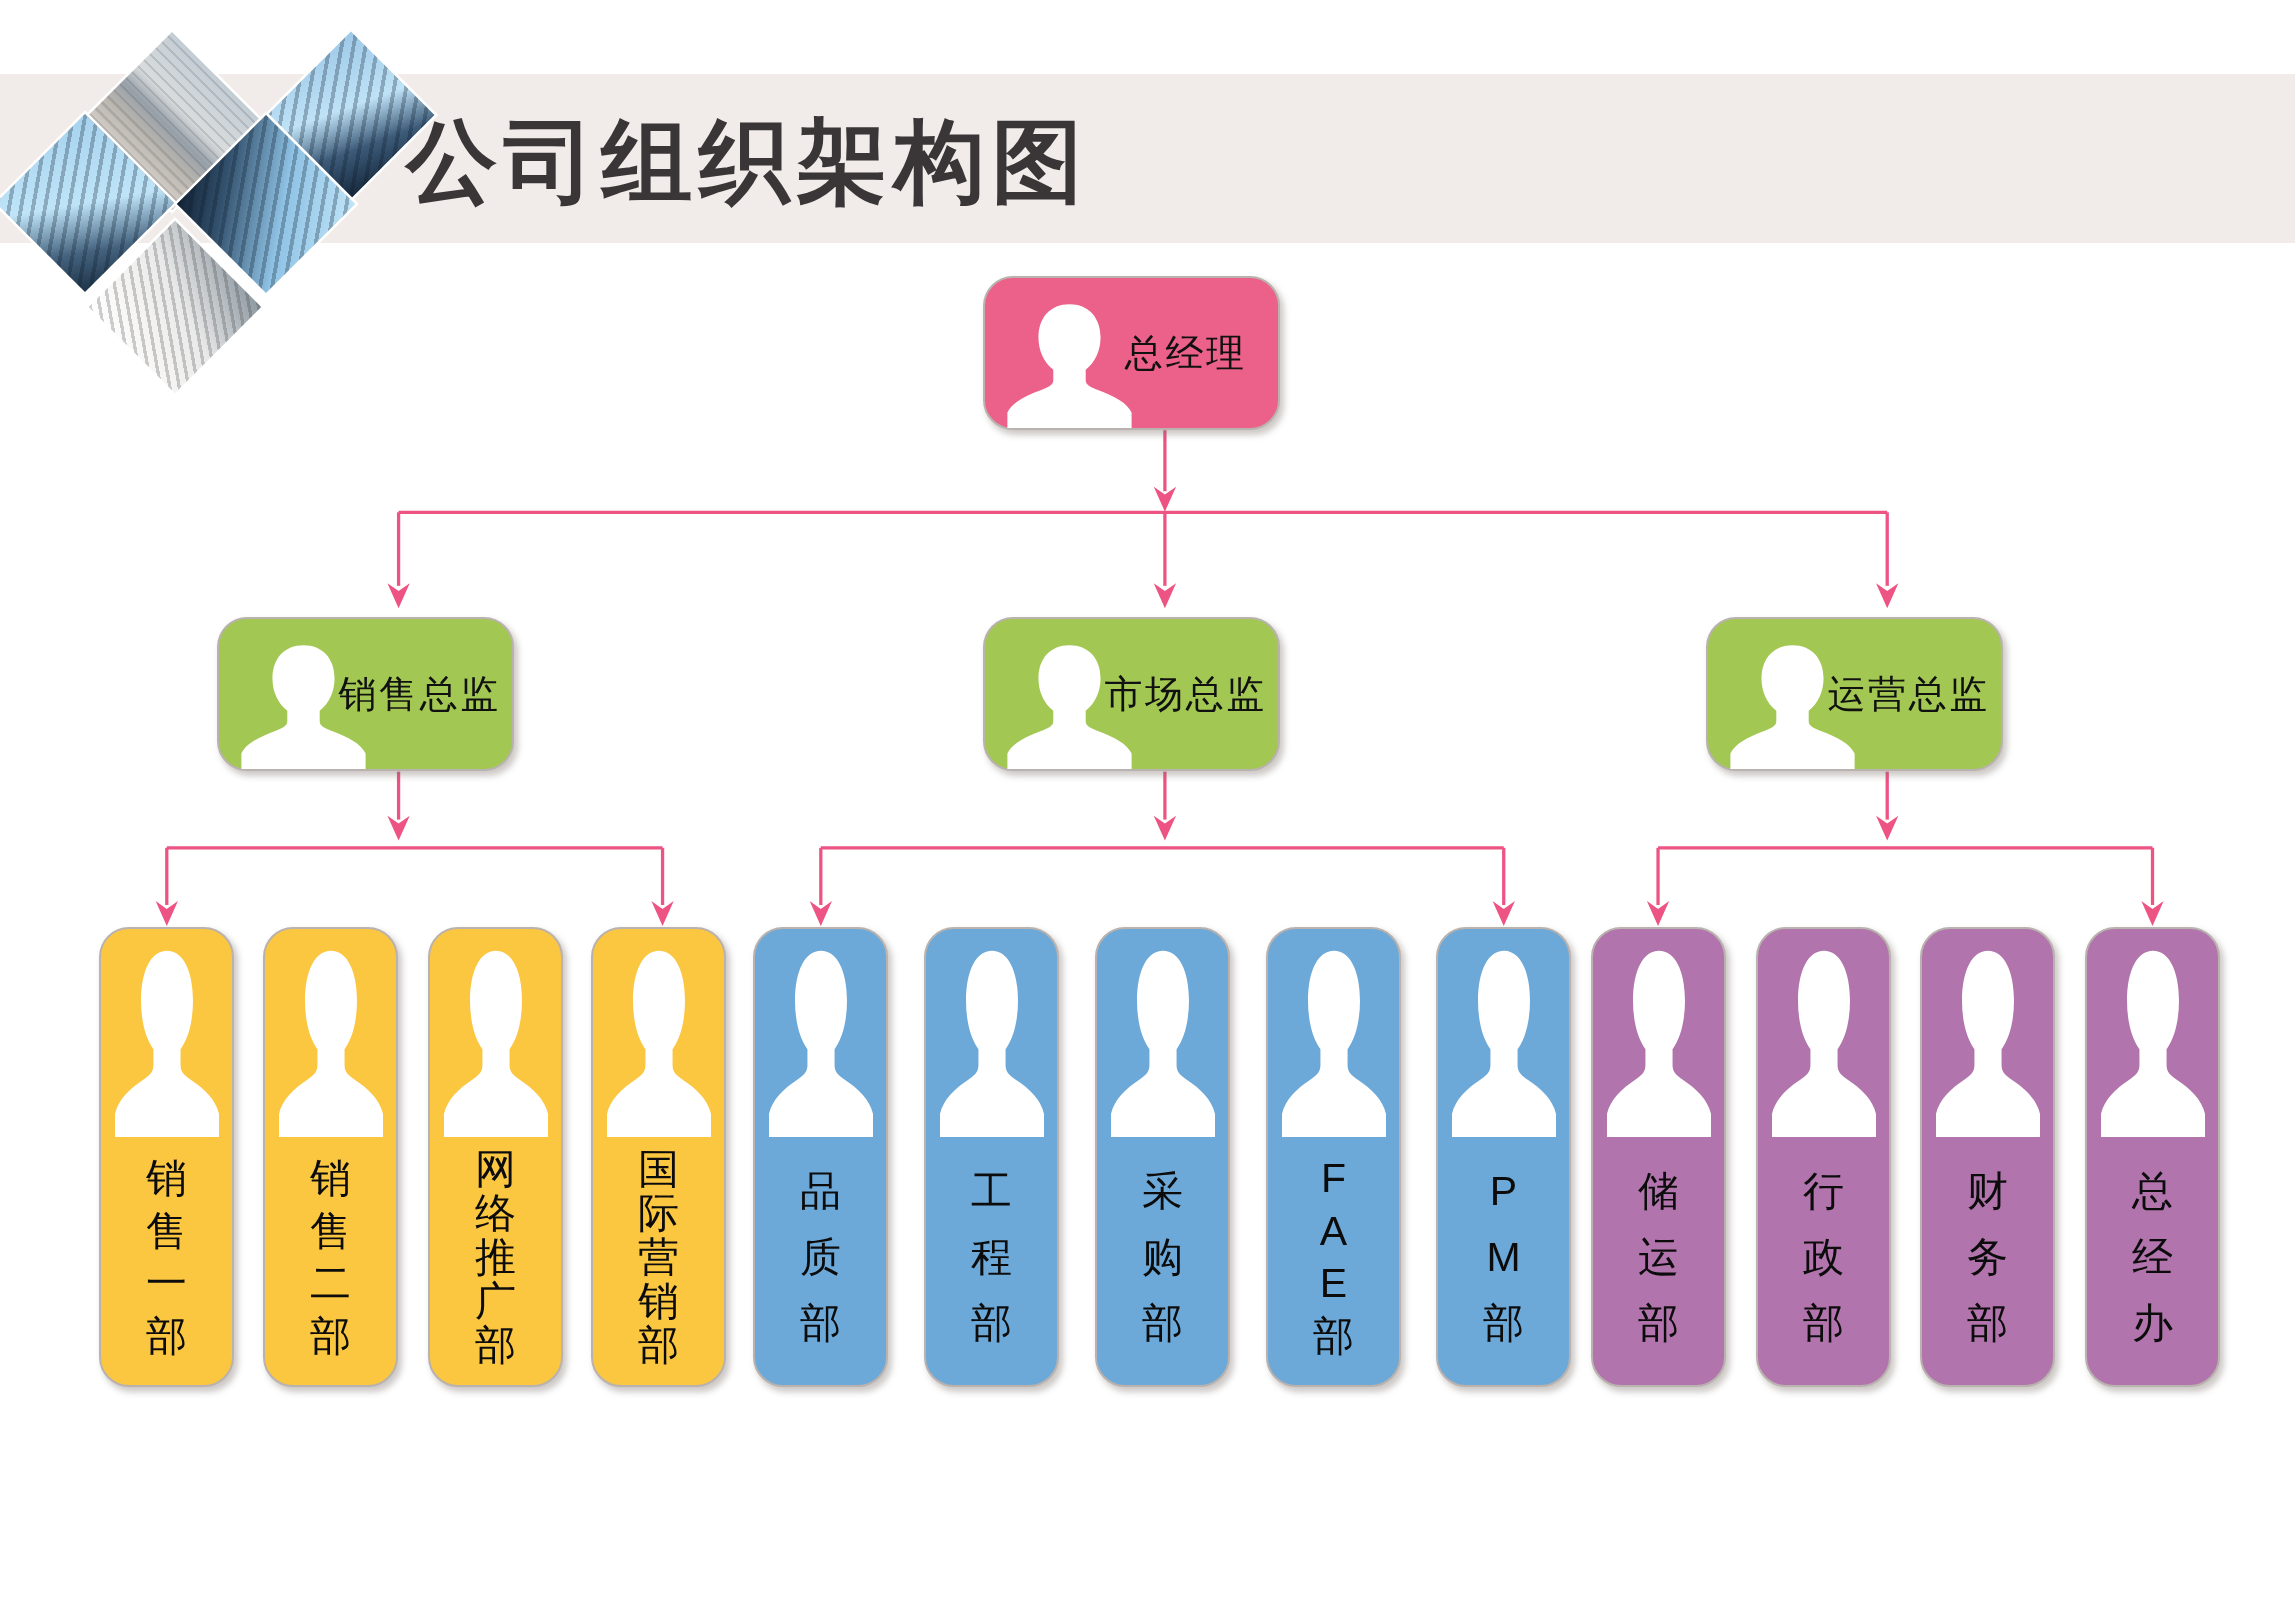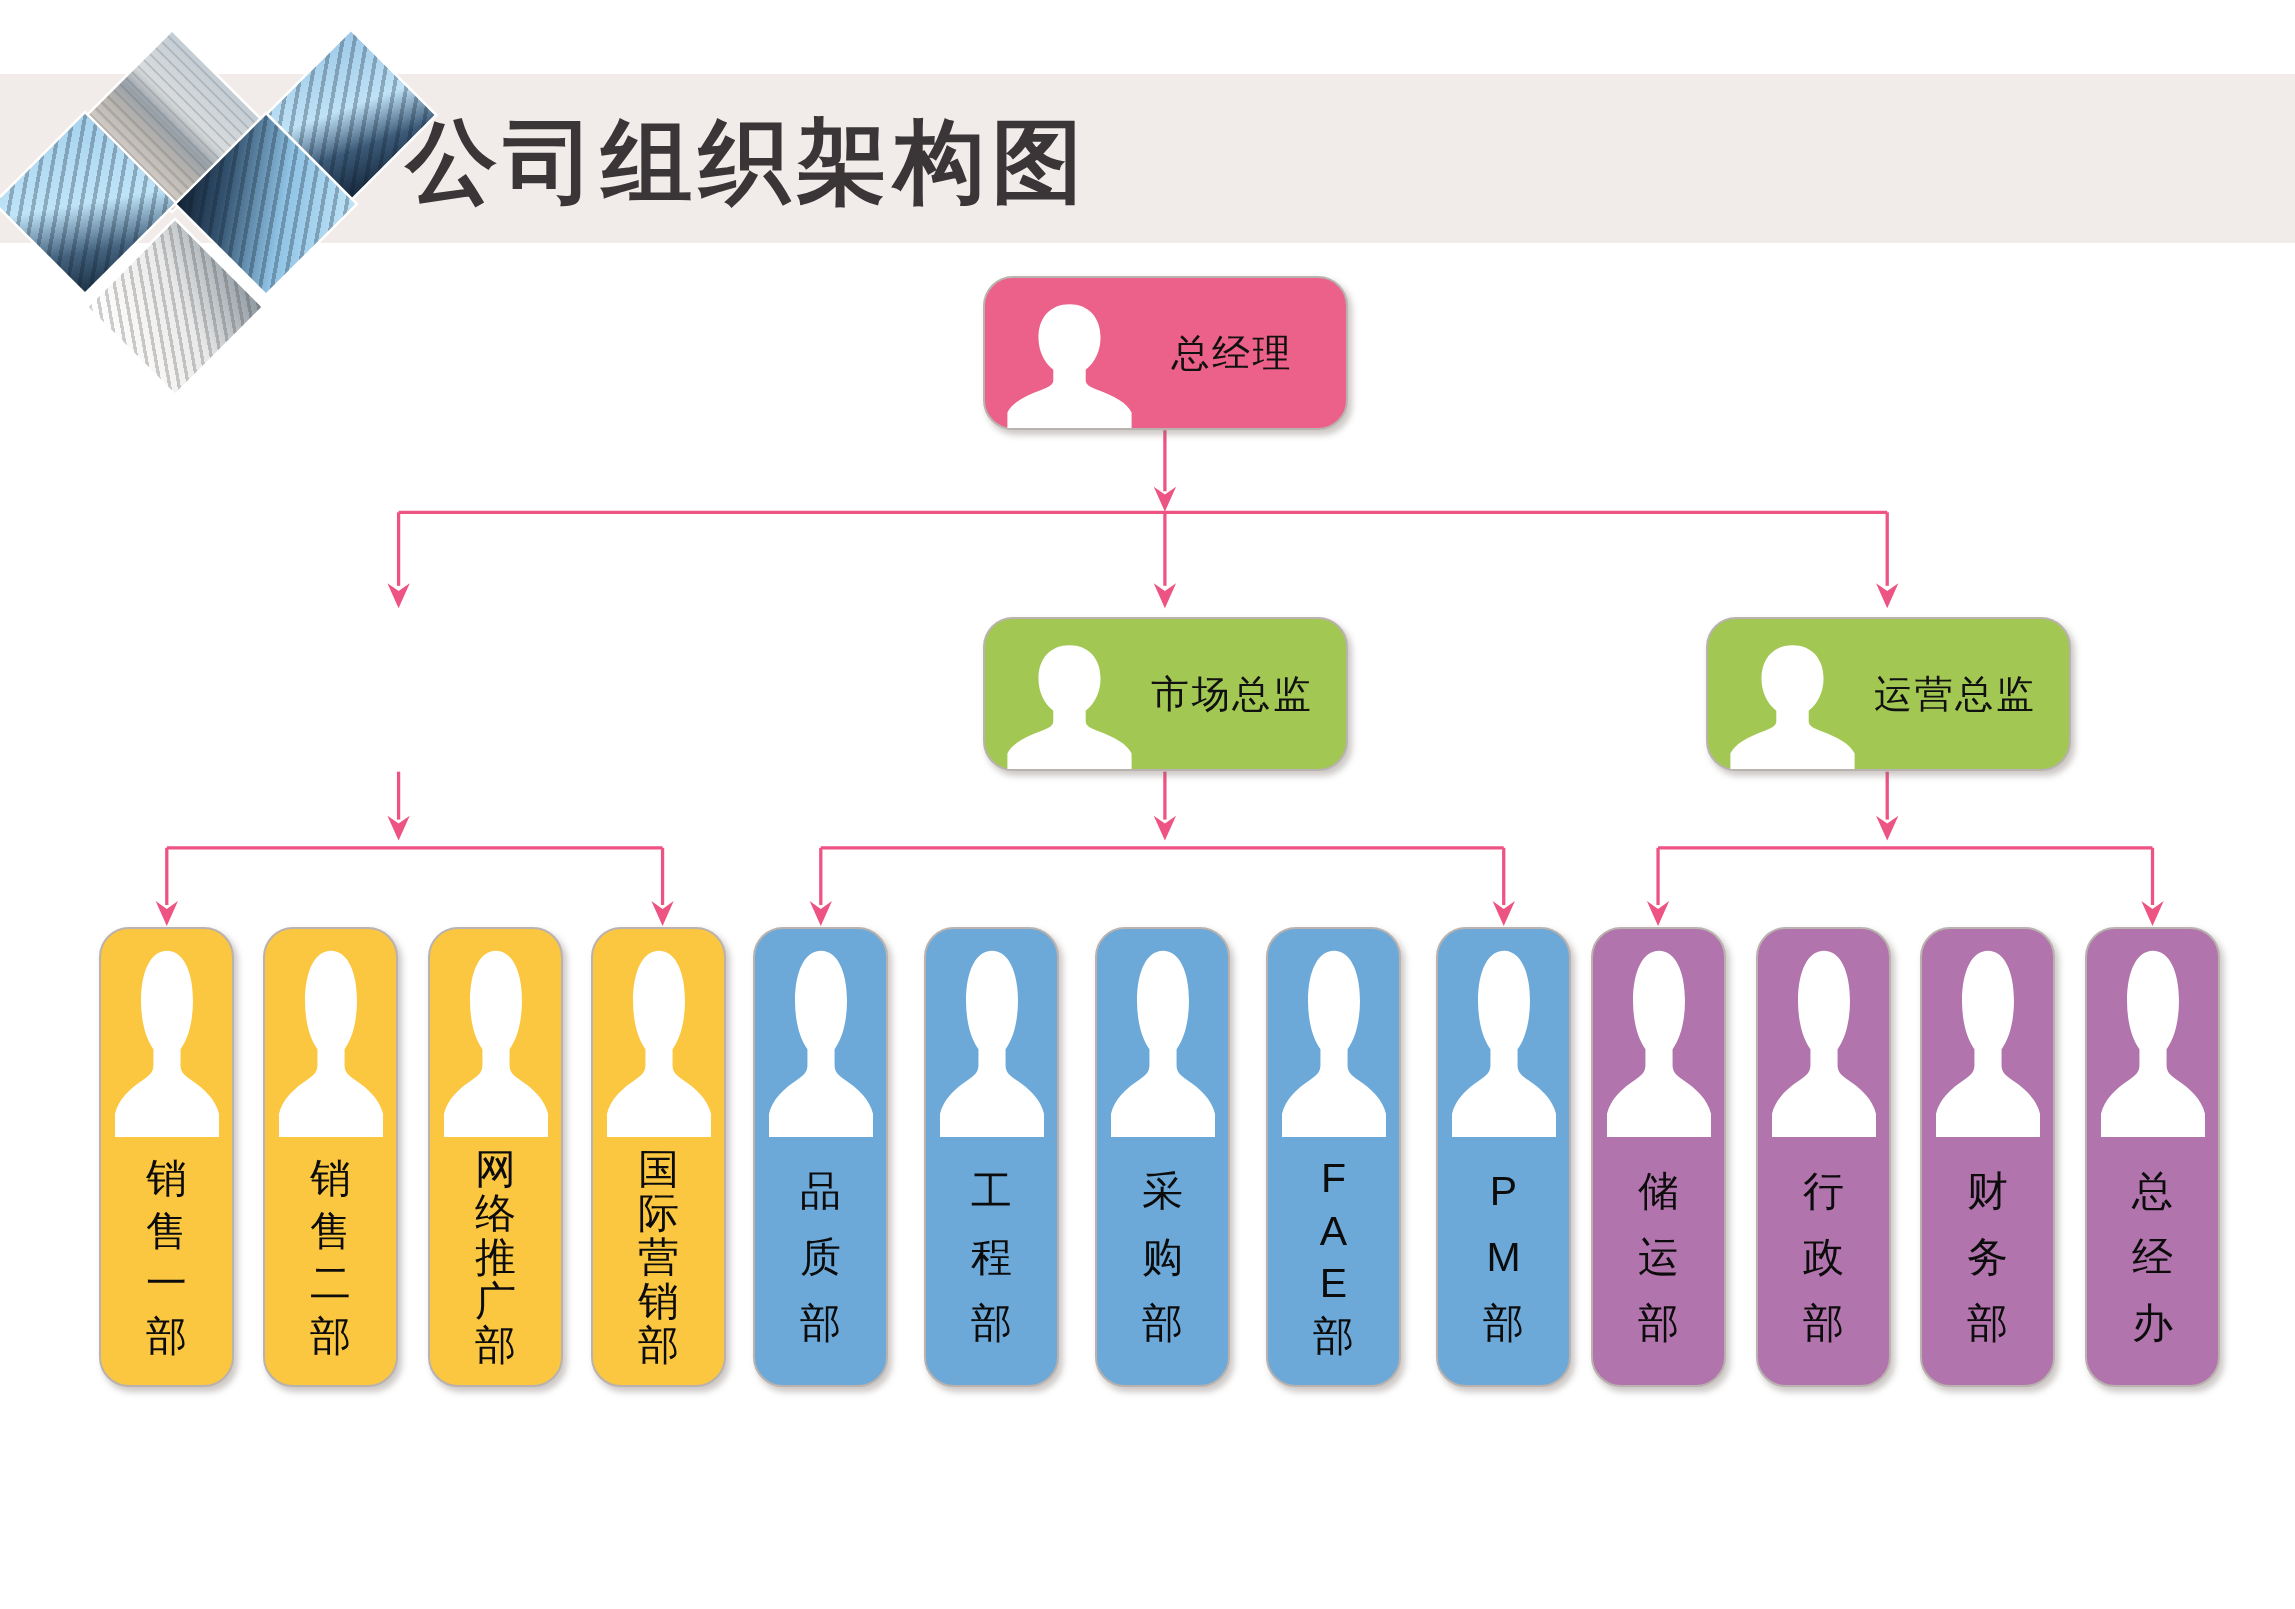--- a/index.html
+++ b/index.html
@@ -26,21 +26,21 @@
        background:linear-gradient(235deg,#bfe4f8 0%,#8fc2e4 40%,#33516d 75%,#122235 100%);}
   .d-e{left:114px;top:246px;width:122px;height:122px;
        background:linear-gradient(200deg,#8d98a0 0%,#e9e9e9 45%,#f6f5f4 75%,#ffffff 100%);}
   .d-tex{position:absolute;inset:0;
        background:repeating-linear-gradient(55deg,rgba(10,25,40,.28) 0 3.9px,rgba(255,255,255,0) 3.9px 11.8px);}
   .d-e .d-tex{background:repeating-linear-gradient(35deg,rgba(60,60,60,.25) 0 3.3px,rgba(255,255,255,0) 3.3px 9.2px);}
   .d-a .d-tex{background:repeating-linear-gradient(0deg,rgba(70,75,85,.18) 0 2.6px,rgba(255,255,255,0) 2.6px 8.5px);}
   
   .node{position:absolute;border:2.6px solid var(--border);border-radius:30px;
         box-shadow:3.9px 4.6px 5.9px rgba(120,110,105,.38);box-sizing:border-box;}
-  .node-wide{width:365px;height:154px;}
+  .node-wide{width:297px;height:154px;}
   .node-root{background:var(--root);}
   .node-director{background:var(--director);}
   .wide-avatar{position:absolute;left:17px;bottom:0px;width:135px;height:131px;overflow:hidden;}
   .wide-label{position:absolute;left:40%;right:3%;top:0;bottom:0;display:flex;align-items:center;justify-content:center;
         font-size:38px;color:#111111;letter-spacing:2.6px;white-space:nowrap;}
   .node-tall{width:135px;height:460px;top:927px;}
   .dept-sales{background:var(--sales);}
   .dept-market{background:var(--market);}
   .dept-operations{background:var(--operations);}
   .tall-avatar{position:absolute;left:50%;transform:translateX(-50%);top:10.5px;width:113px;height:197px;}
@@ -120,20 +120,28 @@
 
   <div class="node node-wide node-root" style="left:983px;top:276px;">
     <div class="wide-avatar">
       <svg class="avatar-svg" viewBox="0 0 100 110" preserveAspectRatio="none">
         <path fill="#ffffff" d="M50 6 C64 6 73 17 73 34 C73 45 69 55 62 61 L62 70 C62 74 66 76 71 78 C83 83 93 89 96 97 L96 110 L4 110 L4 97 C7 89 17 83 29 78 C34 76 38 74 38 70 L38 61 C31 55 27 45 27 34 C27 17 36 6 50 6 Z"></path>
       </svg>
     </div>
     <div class="wide-label">总经理</div>
   </div>
 
+  <div class="node node-wide node-director" style="left:217px;top:617px;">
+    <div class="wide-avatar">
+      <svg class="avatar-svg" viewBox="0 0 100 110" preserveAspectRatio="none">
+        <path fill="#ffffff" d="M50 6 C64 6 73 17 73 34 C73 45 69 55 62 61 L62 70 C62 74 66 76 71 78 C83 83 93 89 96 97 L96 110 L4 110 L4 97 C7 89 17 83 29 78 C34 76 38 74 38 70 L38 61 C31 55 27 45 27 34 C27 17 36 6 50 6 Z"></path>
+      </svg>
+    </div>
+    <div class="wide-label">销售总监</div>
+  </div>
   <div class="node node-wide node-director" style="left:1706px;top:617px;">
     <div class="wide-avatar">
       <svg class="avatar-svg" viewBox="0 0 100 110" preserveAspectRatio="none">
         <path fill="#ffffff" d="M50 6 C64 6 73 17 73 34 C73 45 69 55 62 61 L62 70 C62 74 66 76 71 78 C83 83 93 89 96 97 L96 110 L4 110 L4 97 C7 89 17 83 29 78 C34 76 38 74 38 70 L38 61 C31 55 27 45 27 34 C27 17 36 6 50 6 Z"></path>
       </svg>
     </div>
     <div class="wide-label">运营总监</div>
   </div>
   <div class="node node-wide node-director" style="left:983px;top:617px;">
     <div class="wide-avatar">

